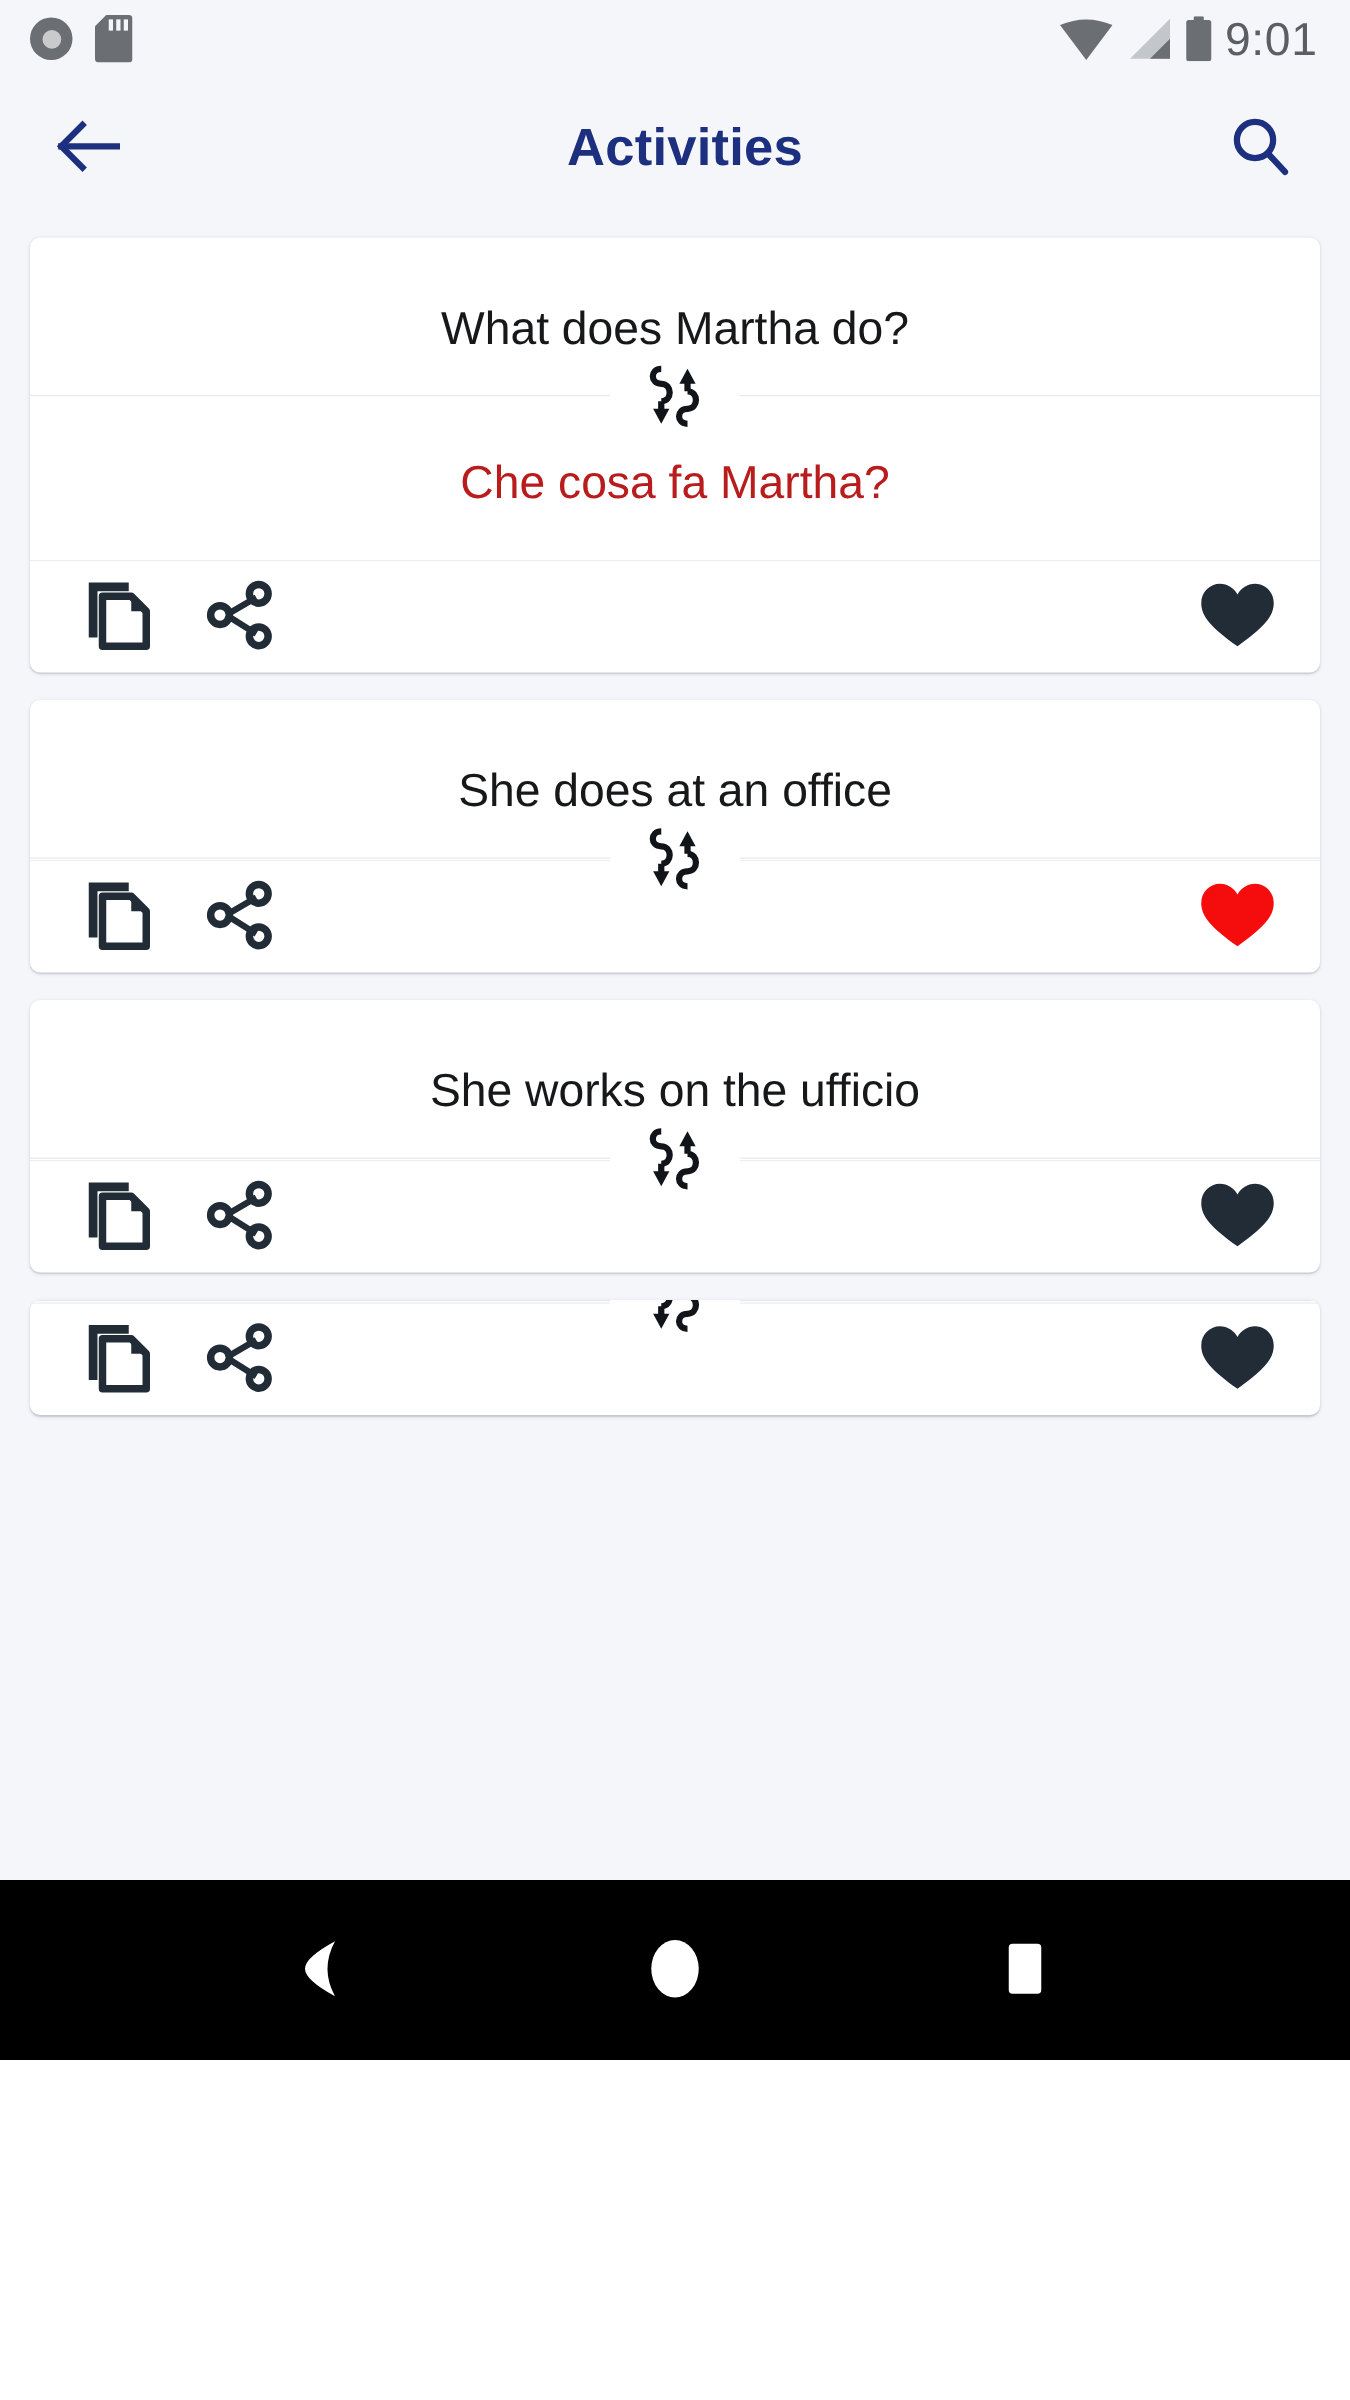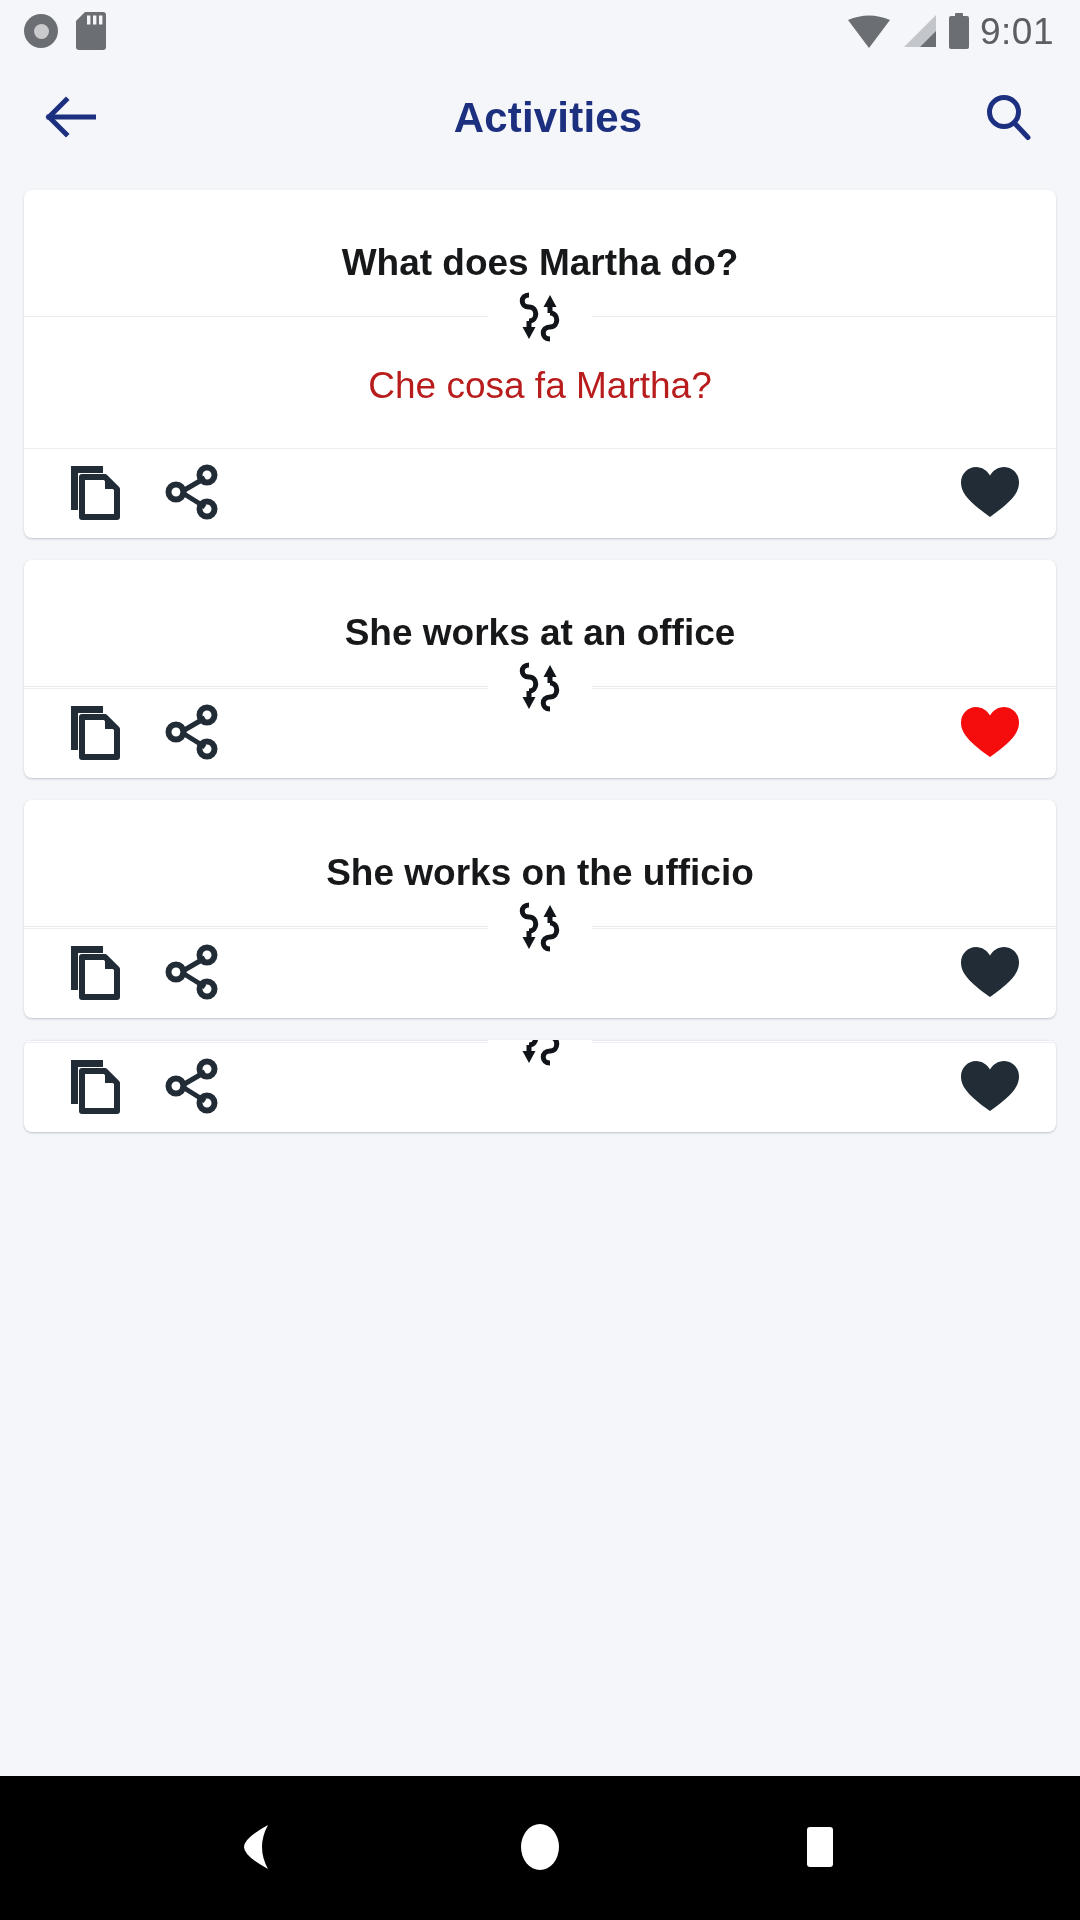--- a/index.html
+++ b/index.html
@@ -11,21 +11,21 @@
     width: 1080px;
     height: 1920px;
     overflow: hidden;
     font-family: "Liberation Sans", sans-serif;
     -webkit-font-smoothing: antialiased;
   }
 
   .phone {
     position: relative;
     width: 1080px;
-    height: 1920px;
+    height: 1648px;
     background: #f4f6fa;
     display: flex;
     flex-direction: column;
   }
 
   
   .status-bar {
     height: 62px;
     flex: 0 0 62px;
     background: #f4f6fa;
@@ -131,21 +131,21 @@
   .card-source {
     min-height: 126px;
     display: flex;
     align-items: center;
     justify-content: center;
     padding: 20px 40px 0;
     box-sizing: border-box;
   }
   .card-source-text {
     font-size: 37px;
-    font-weight: bold;
+    font-weight: normal;
     color: #17181a;
     text-align: left;
     line-height: 1.25;
   }
 
   .divider-row {
     position: relative;
     height: 2px;
     margin: 0;
   }
@@ -332,21 +332,21 @@
         <span>
   <svg width="62" height="56" viewBox="0 0 62 56" aria-hidden="true">
     <path d="M31 53 C10 38 2 29 2 18.5 C2 9.5 9 3 17 3 C23 3 28 6.5 31 11.5
              C34 6.5 39 3 45 3 C53 3 60 9.5 60 18.5 C60 29 52 38 31 53 Z" fill="#222c37"></path>
   </svg></span>
       </button>
     </div>
         </div>
         <div class="card">
     <div class="card-source">
-      <div class="card-source-text">She works at an office</div>
+      <div class="card-source-text">She does at an office</div>
     </div>
     <div class="divider-row">
       <div class="rule"></div>
       <div class="swap-wrap">
   <svg width="52" height="56" viewBox="0 0 52 56" aria-hidden="true">
     <path d="M15 6 C6 6 6 18 15 18 C24 18 24 32 15 32" fill="none" stroke="#111418" stroke-width="5" stroke-linecap="butt"></path>
     <path d="M15 50 L8.5 38 L21.5 38 Z" fill="#111418"></path>
     <path d="M15 32 L15 42" fill="none" stroke="#111418" stroke-width="5"></path>
     <path d="M36 50 C27 50 27 38 36 38 C45 38 45 24 36 24" fill="none" stroke="#111418" stroke-width="5" stroke-linecap="butt"></path>
     <path d="M36 6 L42.5 18 L29.5 18 Z" fill="#111418"></path>

